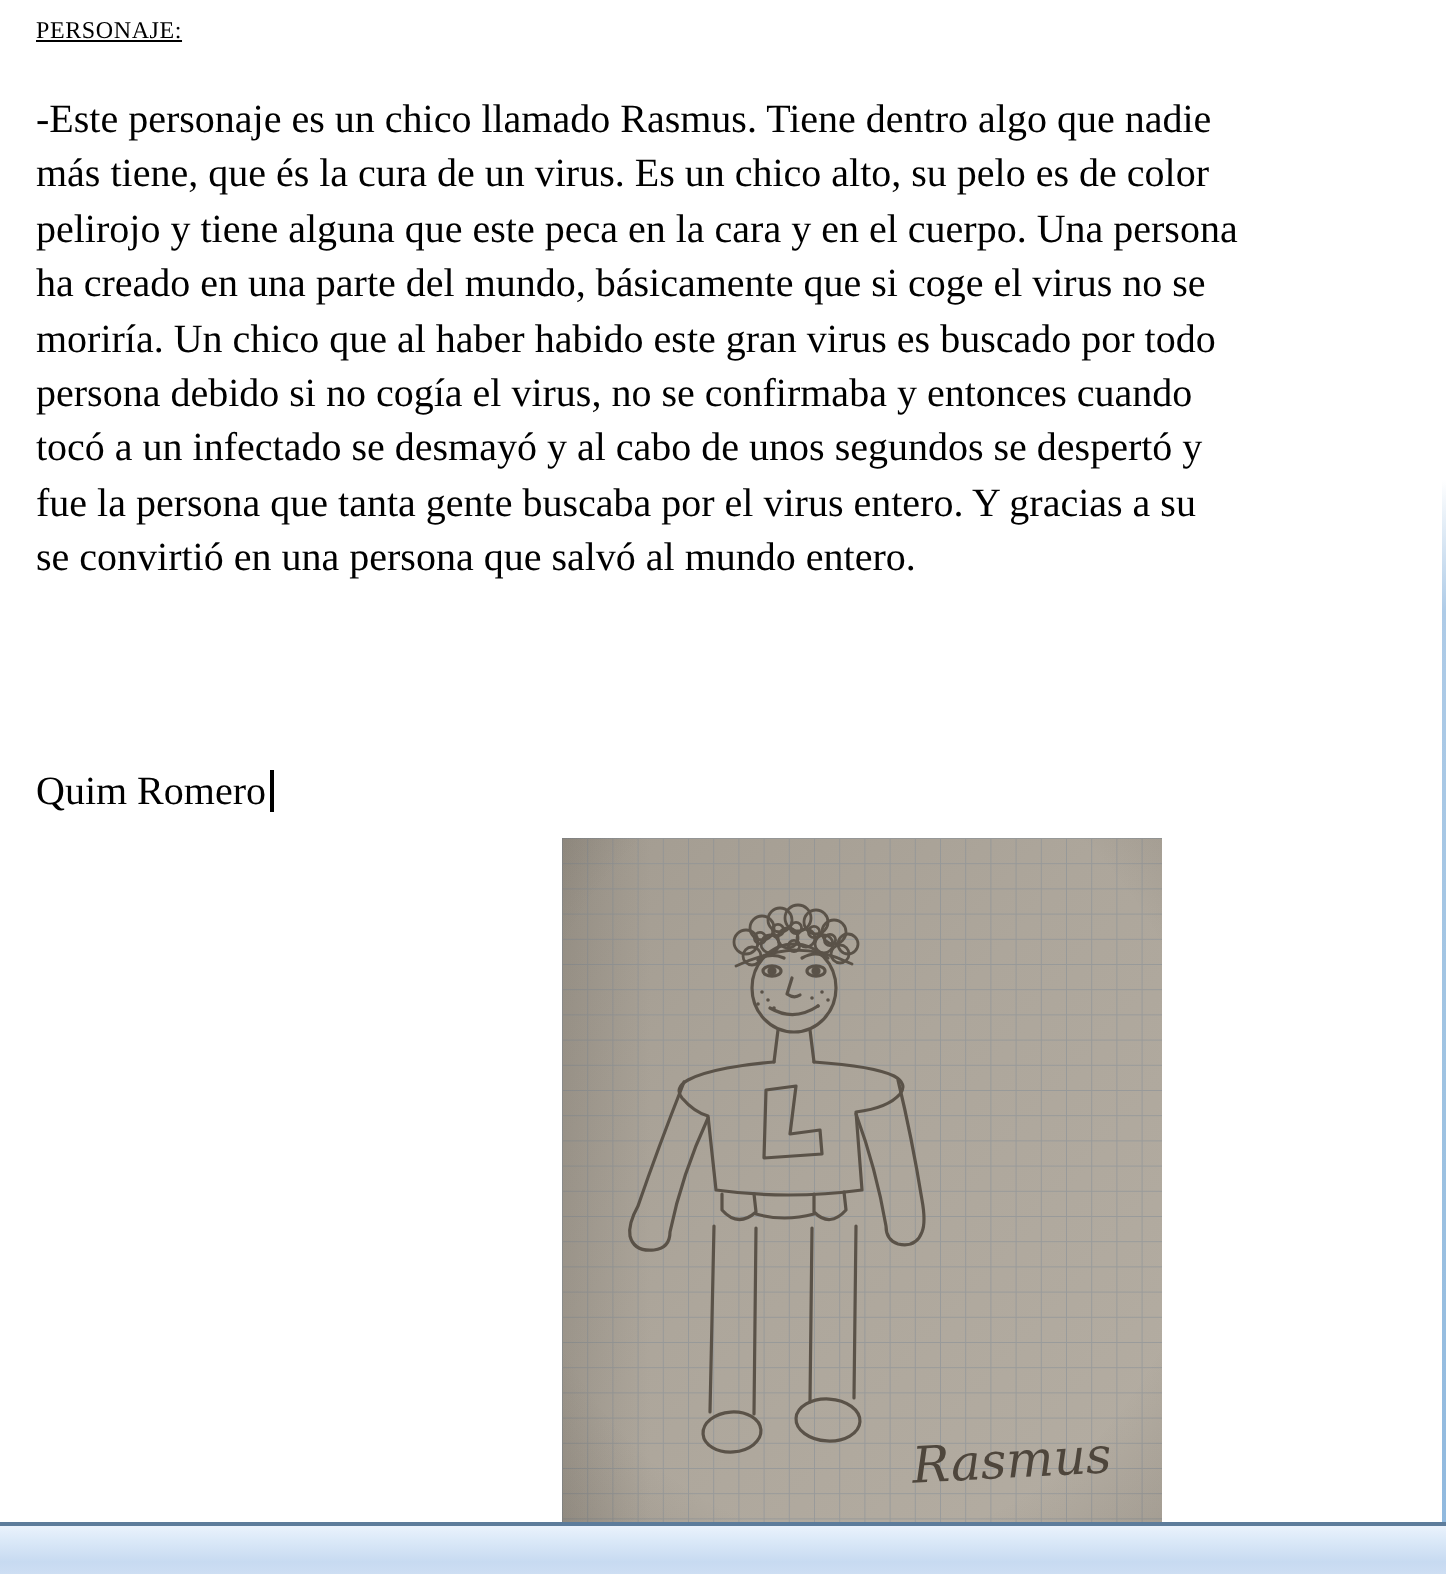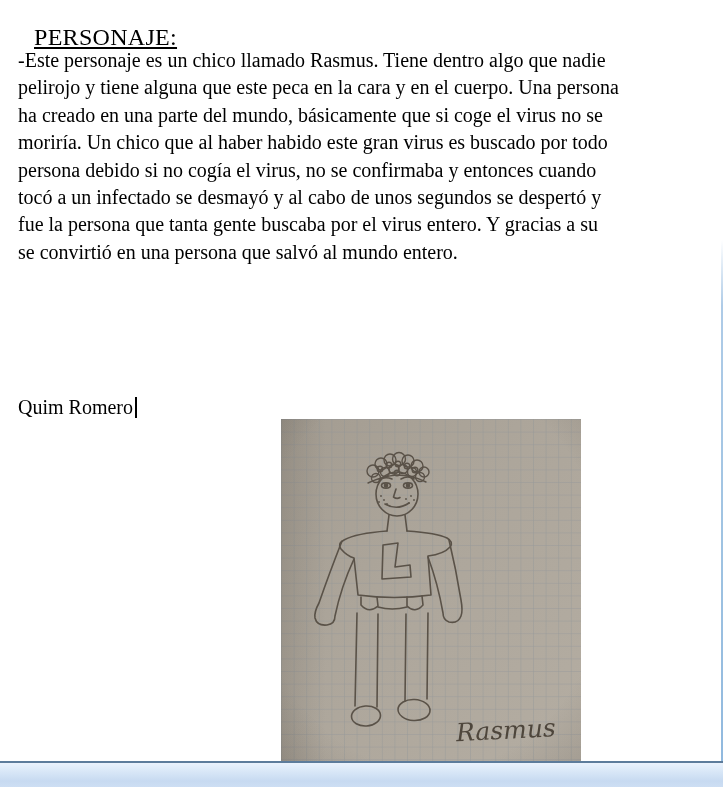--- a/index.html
+++ b/index.html
@@ -6,30 +6,30 @@
   body {
     width: 723px; height: 787px;
     background: #ffffff;
     overflow: hidden;
     position: relative;
     font-family: "Liberation Serif", "DejaVu Serif", serif;
     color: #000000;
   }
   .doc-title {
     position: absolute; left: 18px; top: 8px;
-    font-size: 24px; font-weight: normal; margin: 16px;
+    font-size: 12px; font-weight: normal; margin: 0;
     text-decoration: underline;
     letter-spacing: 0.3px;
   }
   .para { position: absolute; left: 18px; top: 47px; width: 700px; }
   .para .line {
     font-size: 20px; line-height: 27.4px; white-space: nowrap;
   }
   .author-row {
-    position: absolute; left: 18px; top: 394px;
+    position: absolute; left: 18px; top: 383px;
     font-size: 20px; line-height: 27.4px;
   }
   .caret {
     display: inline-block; width: 2px; height: 21px;
     background: #000; margin-left: 2px; vertical-align: -4px;
   }
   figure.photo {
     position: absolute; left: 281px; top: 419px;
     width: 300px; height: 342px; margin: 0; padding: 0;
     overflow: hidden;
@@ -51,20 +51,21 @@
 </style>
 </head>
 <body>
 
 <div>
 
   <h1 class="doc-title">PERSONAJE:</h1>
 
   <div class="para">
     <div class="line">-Este personaje es un chico llamado Rasmus. Tiene dentro algo que nadie</div>
+    <div class="line">más tiene, que és la cura de un virus. Es un chico alto, su pelo es de color</div>
     <div class="line">pelirojo y tiene alguna que este peca en la cara y en el cuerpo. Una persona</div>
     <div class="line">ha creado en una parte del mundo, básicamente que si coge el virus no se</div>
     <div class="line">moriría. Un chico que al haber habido este gran virus es buscado por todo</div>
     <div class="line">persona debido si no cogía el virus, no se confirmaba y entonces cuando</div>
     <div class="line">tocó a un infectado se desmayó y al cabo de unos segundos se despertó y</div>
     <div class="line">fue la persona que tanta gente buscaba por el virus entero. Y gracias a su</div>
     <div class="line">se convirtió en una persona que salvó al mundo entero.</div>
   </div>
 
   <div class="author-row">

